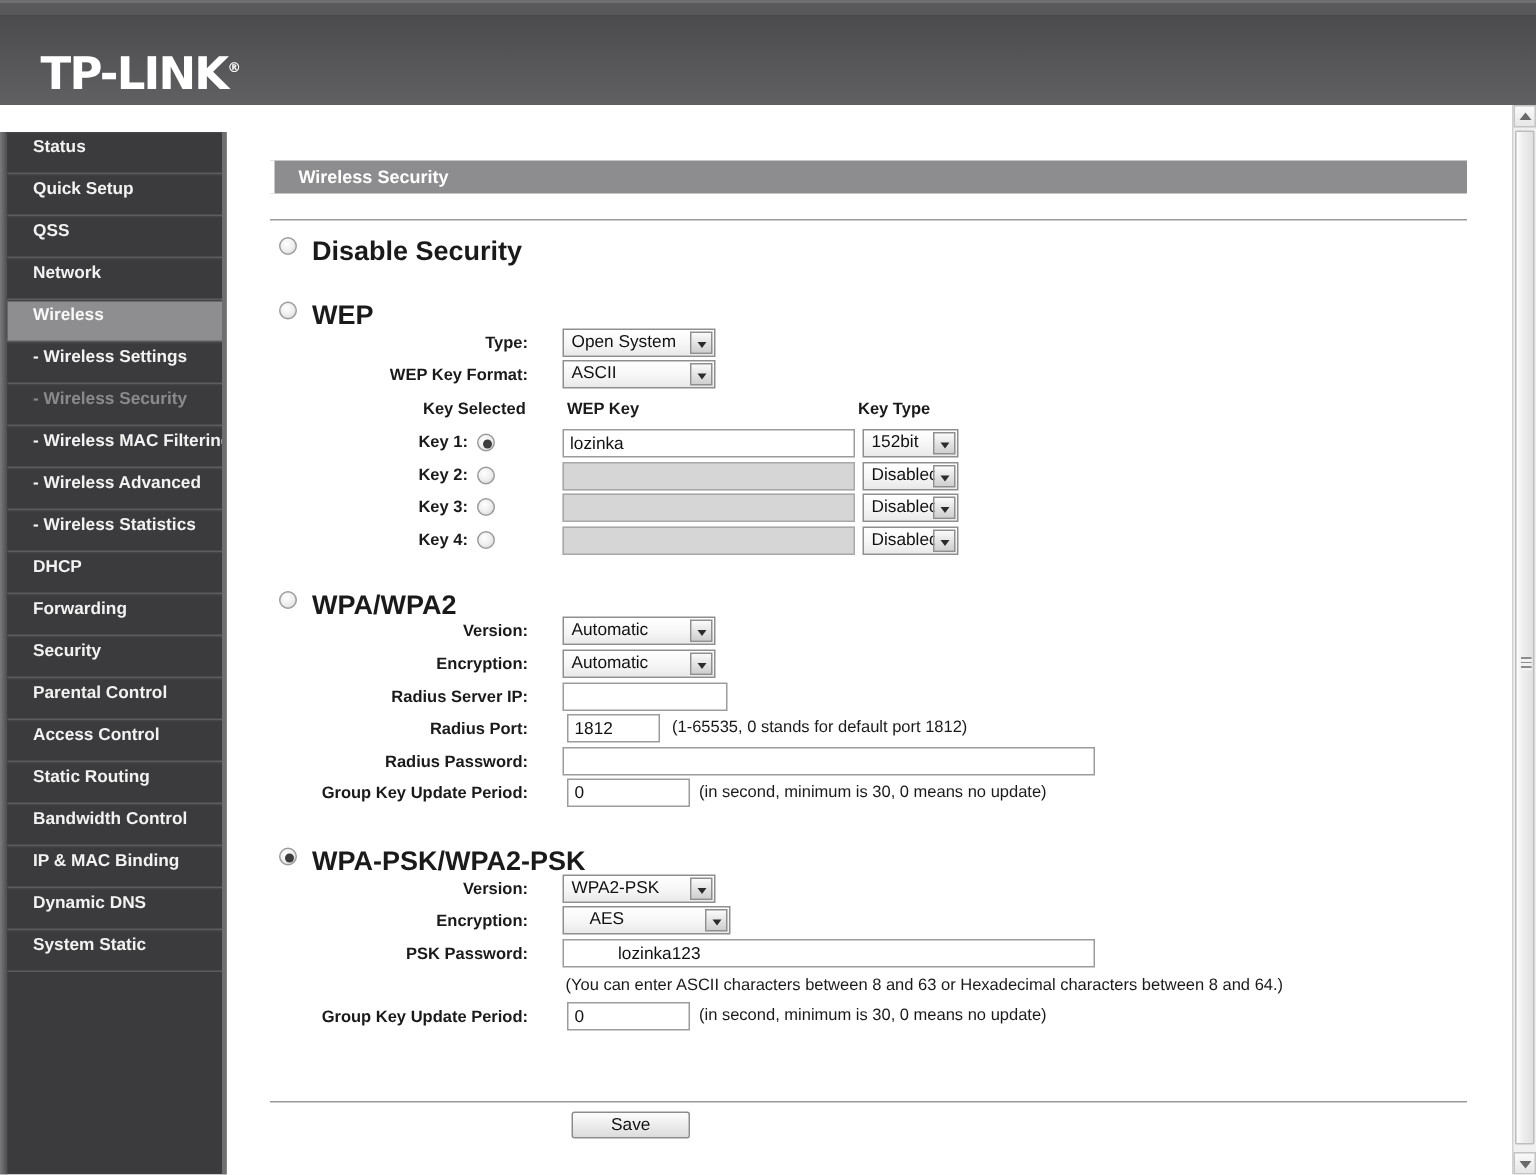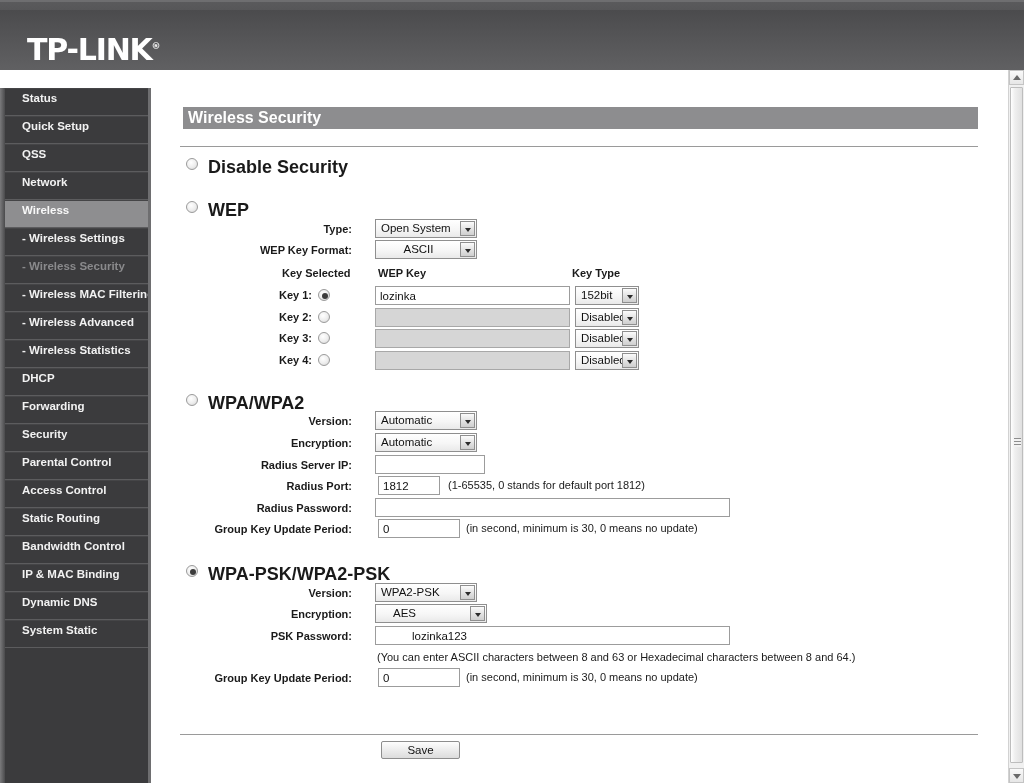--- a/index.html
+++ b/index.html
@@ -105,23 +105,23 @@
   }
   .page-title-bar {
     position: absolute;
     left: 26px; top: 37px;
     width: 798px; height: 22px;
     background: #8d8d8f;
     border-left: 3px solid #ffffff;
   }
   .page-title-bar span {
     display: block;
-    padding-left: 5px;
+    padding-left: 16px;
     line-height: 22px;
-    font-size: 16px;
+    font-size: 12px;
     font-weight: bold;
     color: #ffffff;
   }
   .hr {
     position: absolute;
     height: 0;
     border-top: 1px solid #9a9a9a;
   }
   .hr-top { left: 26px; top: 76px; width: 798px; }
   .hr-bottom { left: 26px; top: 664px; width: 798px; }
@@ -331,21 +331,21 @@
       <div class="radio" id="r-wep" style="left:32px; top:131px;"></div>
       <div class="sect-label" style="left:54px; top:130px;">WEP</div>
 
       <div class="fld-label" style="left:100px; top:153px; width:98px;">Type:</div>
       <div class="sel" style="left:221px; top:149px; width:102px;">
         <span class="sel-text">Open System</span>
         <span class="sel-arrow"></span>
       </div>
 
       <div class="fld-label" style="left:80px; top:174px; width:118px;">WEP Key Format:</div>
-      <div class="sel" style="left:221px; top:170px; width:102px;text-align:center;">
+      <div class="sel" style="left:221px; top:170px; width:102px;">
         <span class="sel-text">ASCII</span>
         <span class="sel-arrow"></span>
       </div>
 
       <div class="col-head" style="left:128px; top:197px;">Key Selected</div>
       <div class="col-head" style="left:224px; top:197px;">WEP Key</div>
       <div class="col-head" style="left:418px; top:197px;">Key Type</div>
 
       <div id="wep-keys">
           <div class="fld-label" style="left: 110px; top: 219px; width: 48px;">Key 1:</div>

